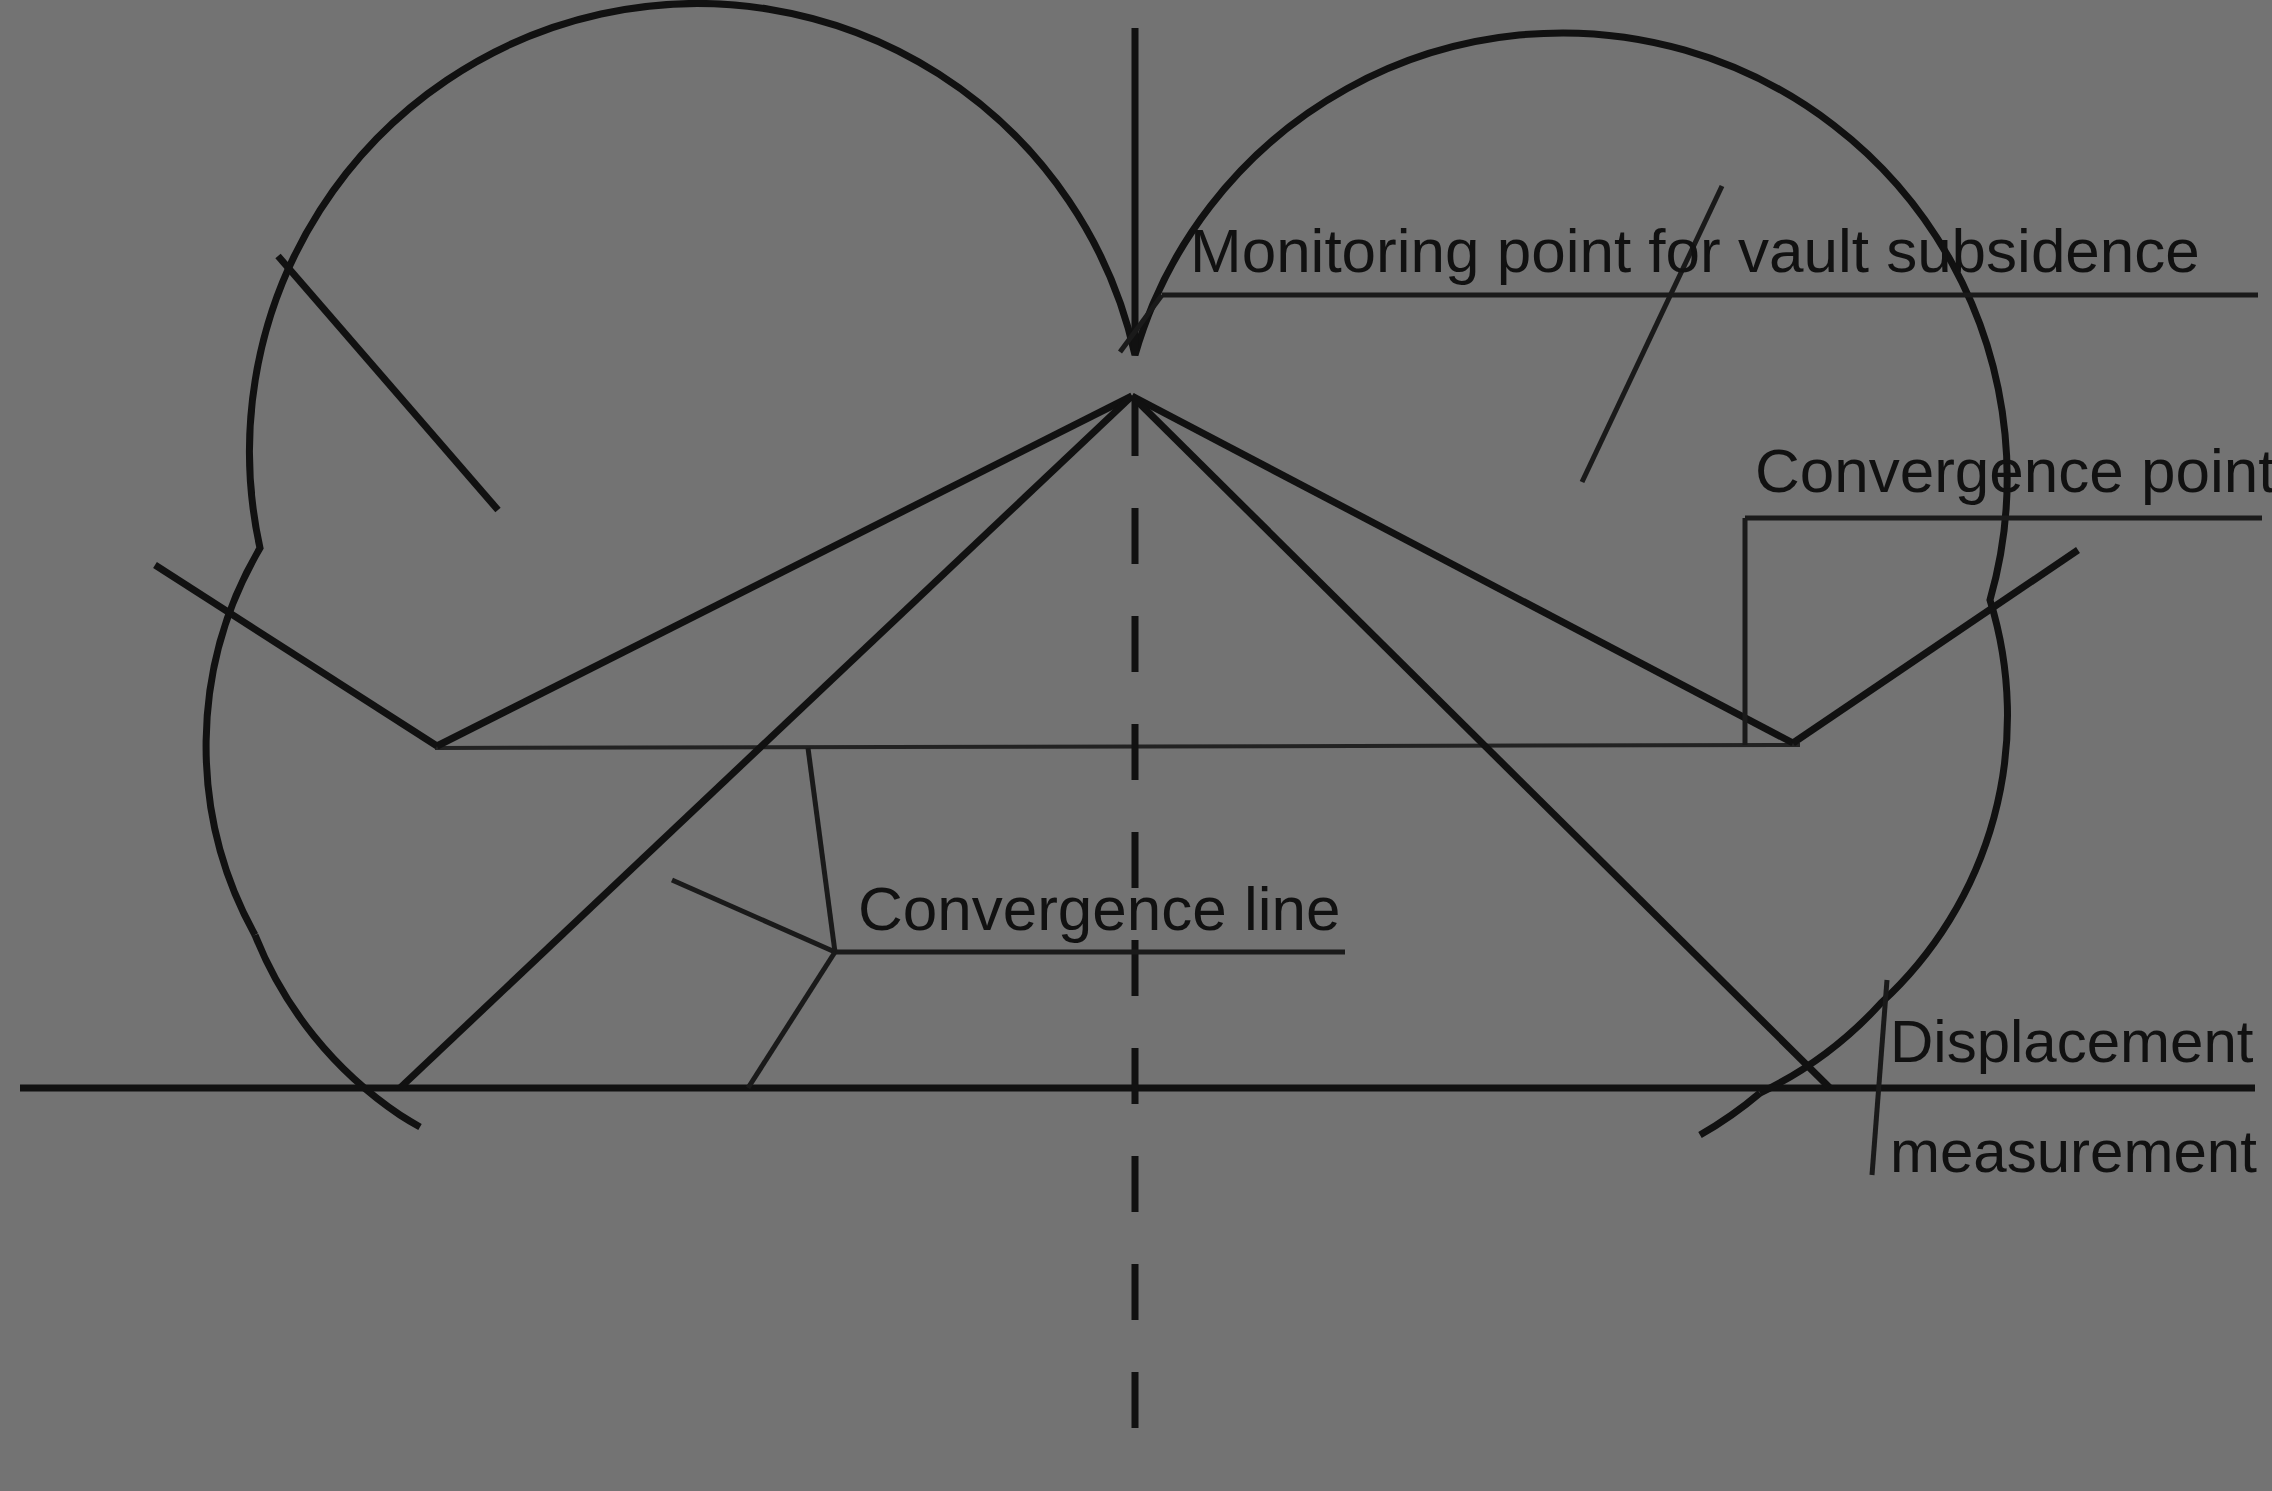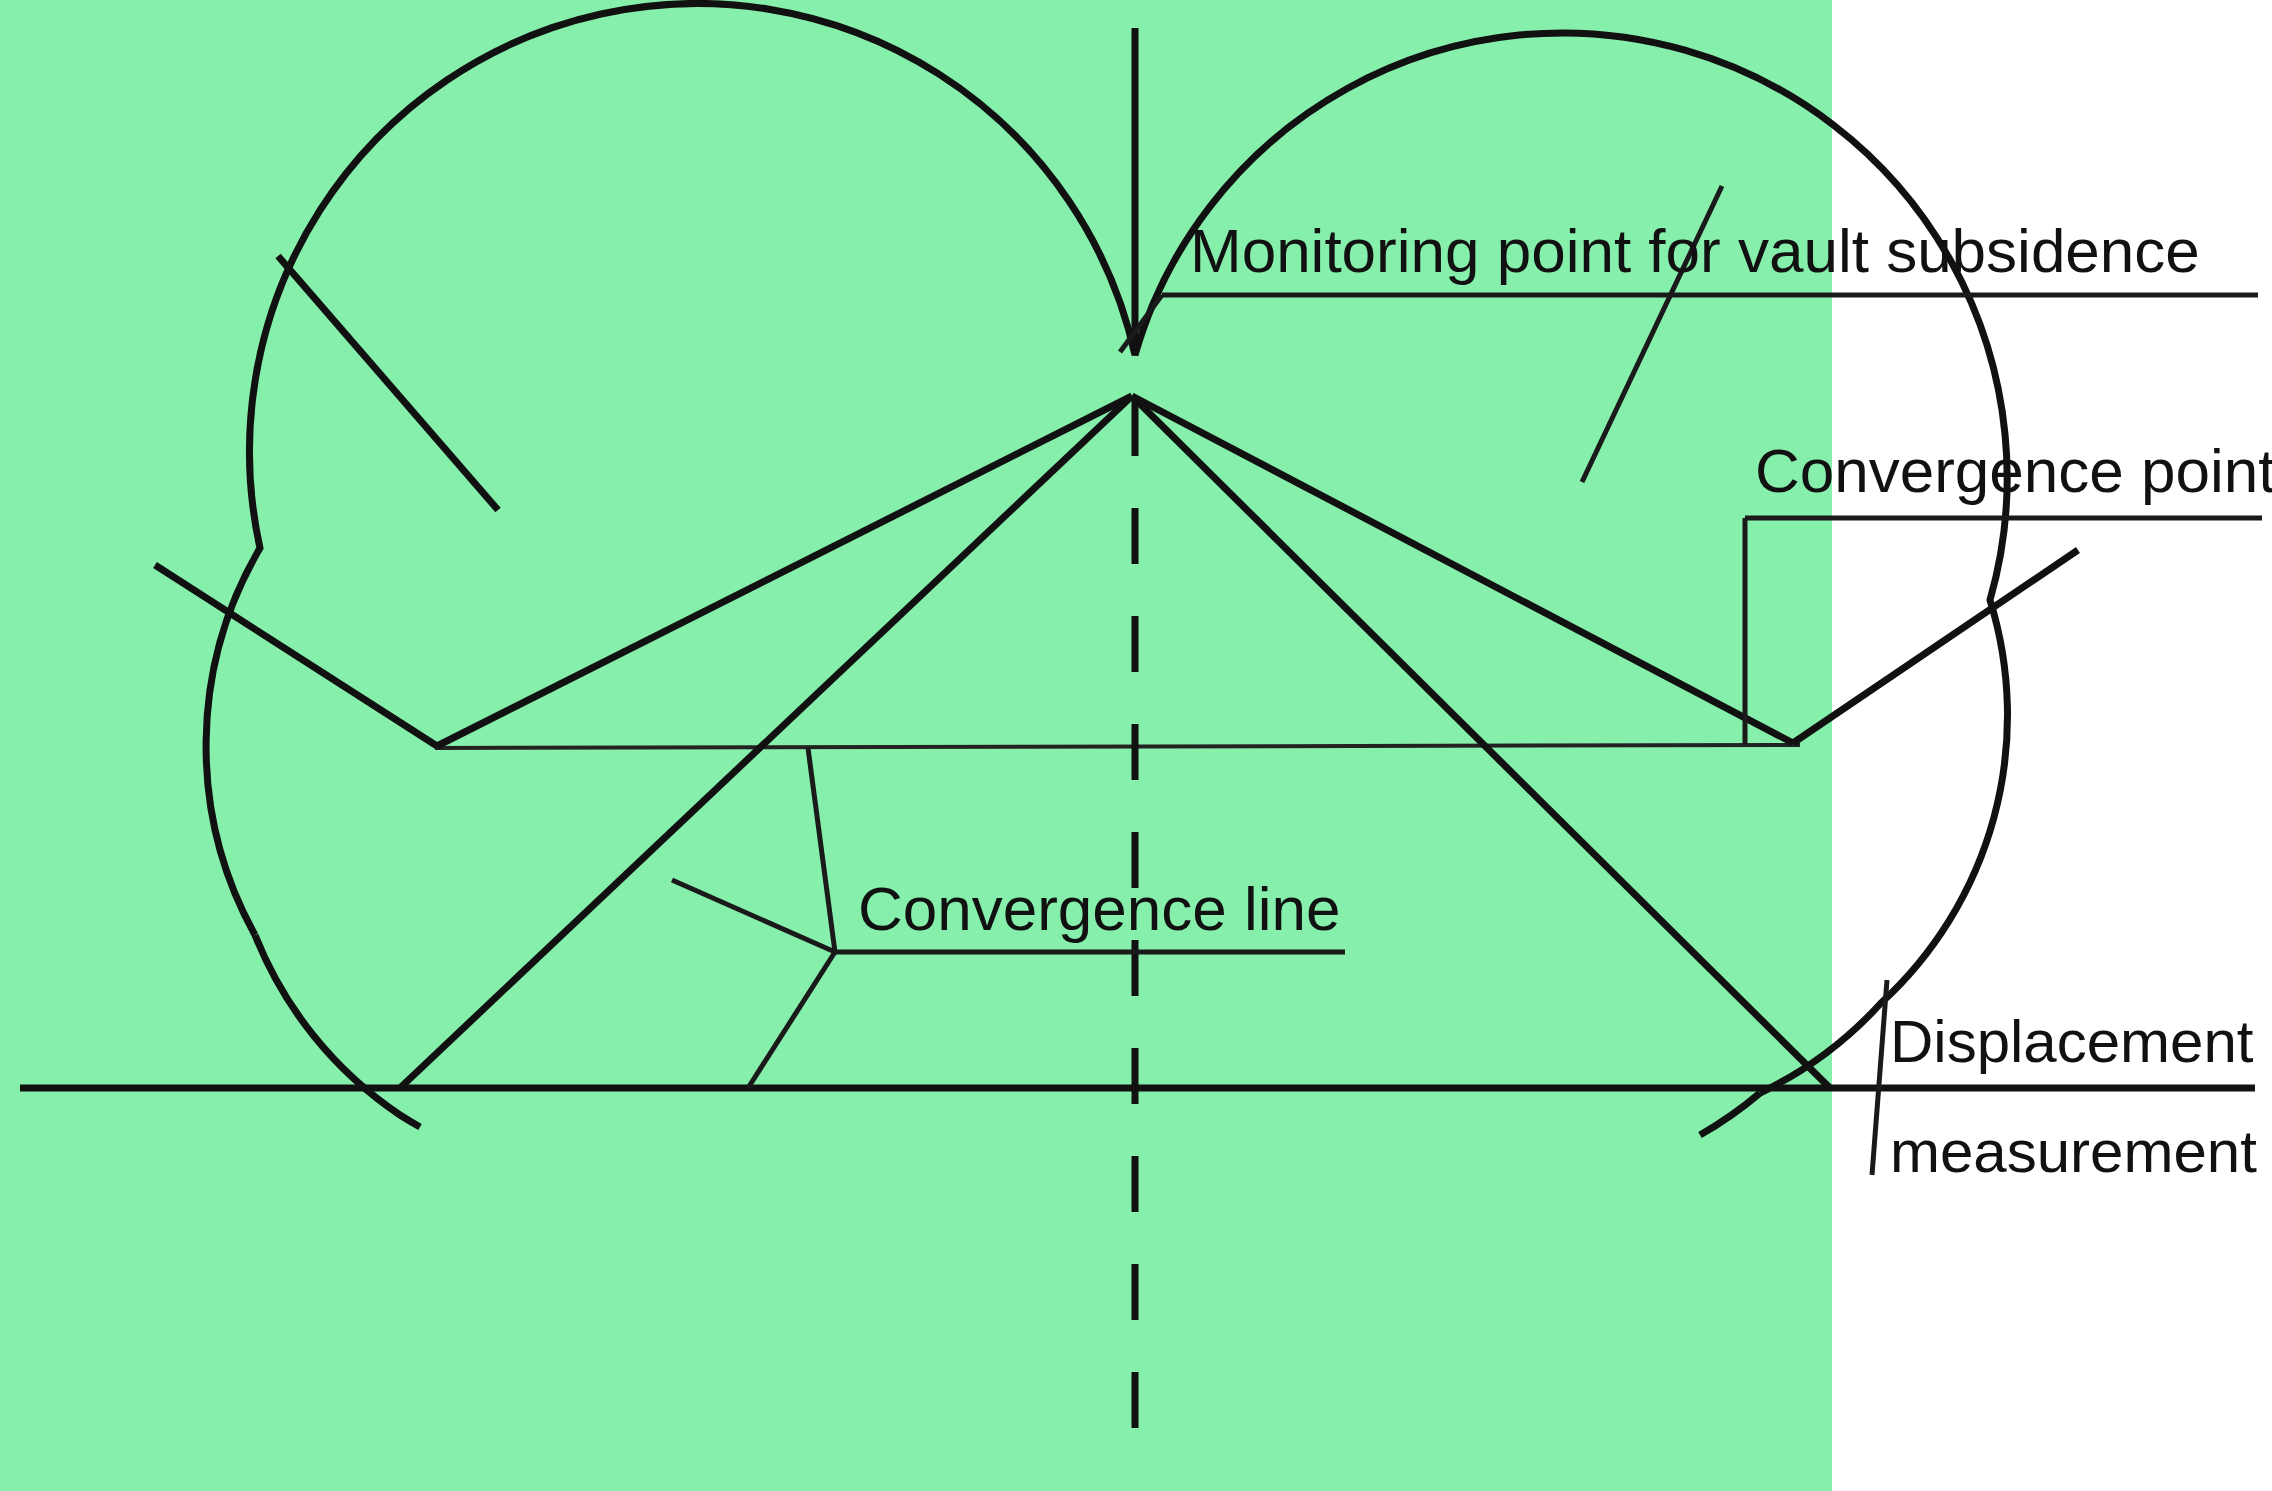--- a/index.html
+++ b/index.html
@@ -9,23 +9,23 @@
     background: #ffffff;
   }
   body {
     width: 2272px;
     height: 1491px;
     overflow: hidden;
     font-family: "Liberation Sans", sans-serif;
   }
   #diagram-root {
     position: relative;
-    width: 1832px;
+    width: 2272px;
     height: 1491px;
-    background: #86efac;
+    background: #737373;
   }
   svg#tunnel-svg {
     position: absolute;
     top: 0;
     left: 0;
     width: 2272px;
     height: 1491px;
     display: block;
   }
   .label-text {

